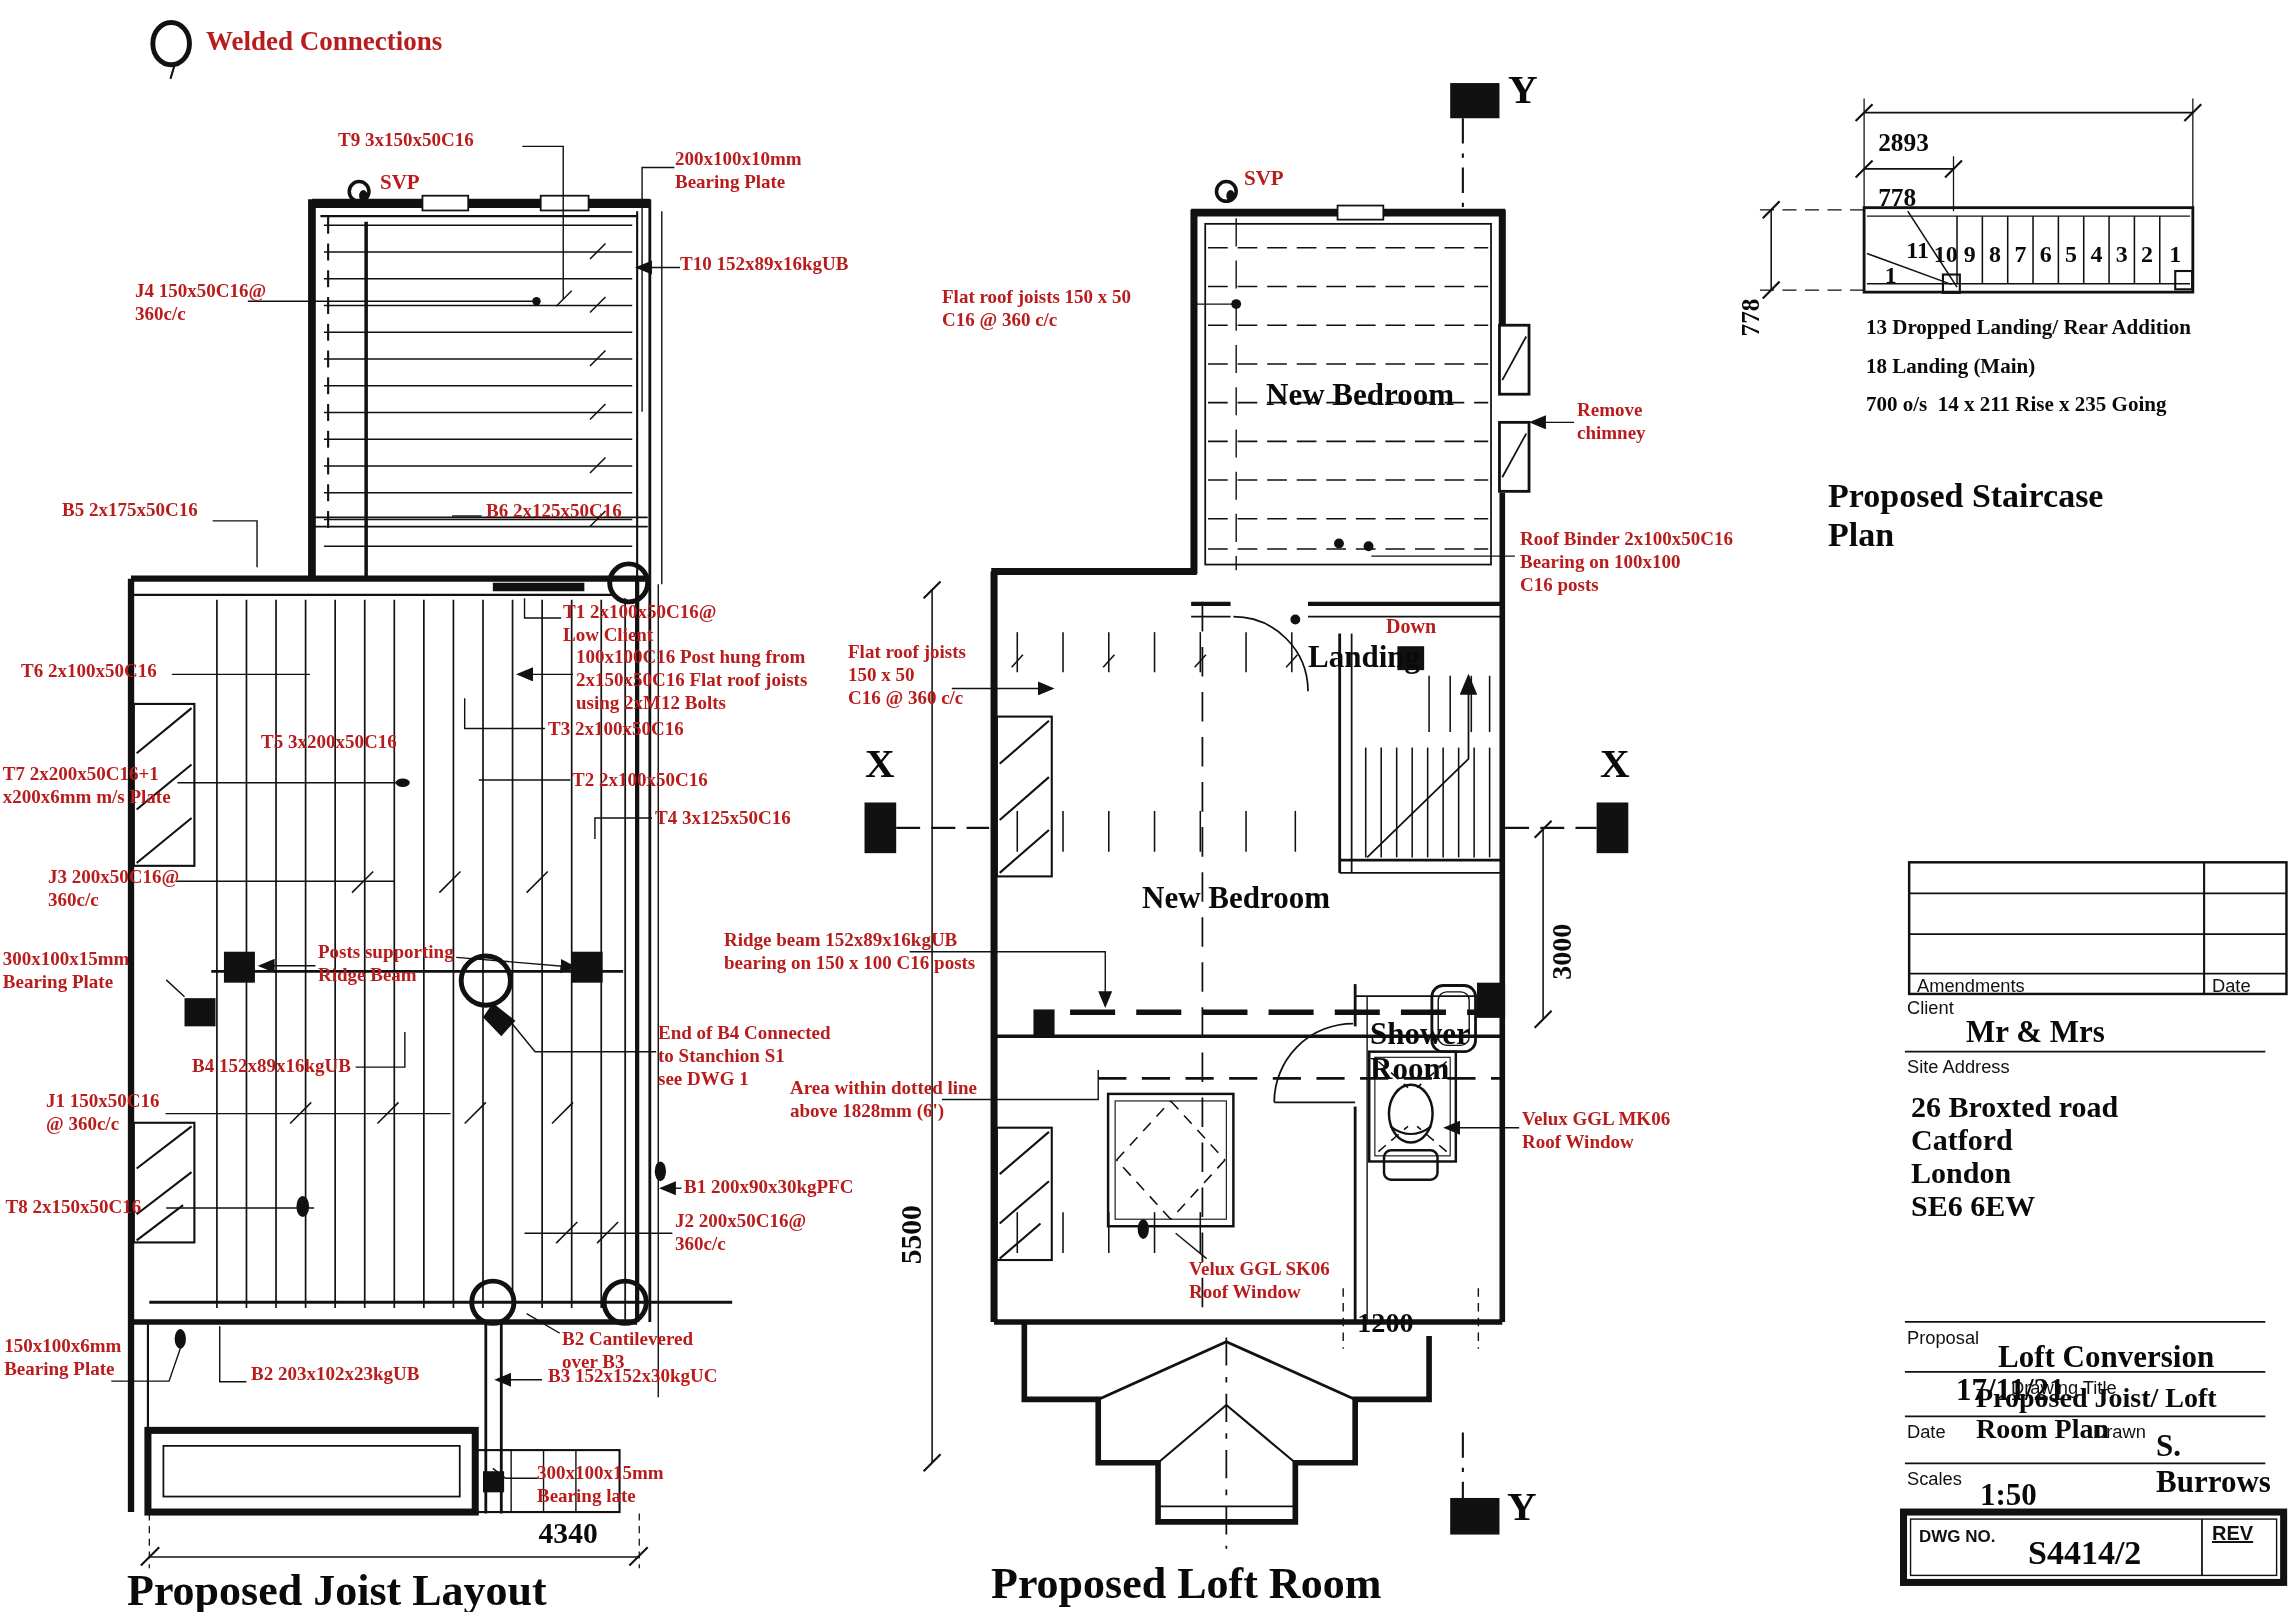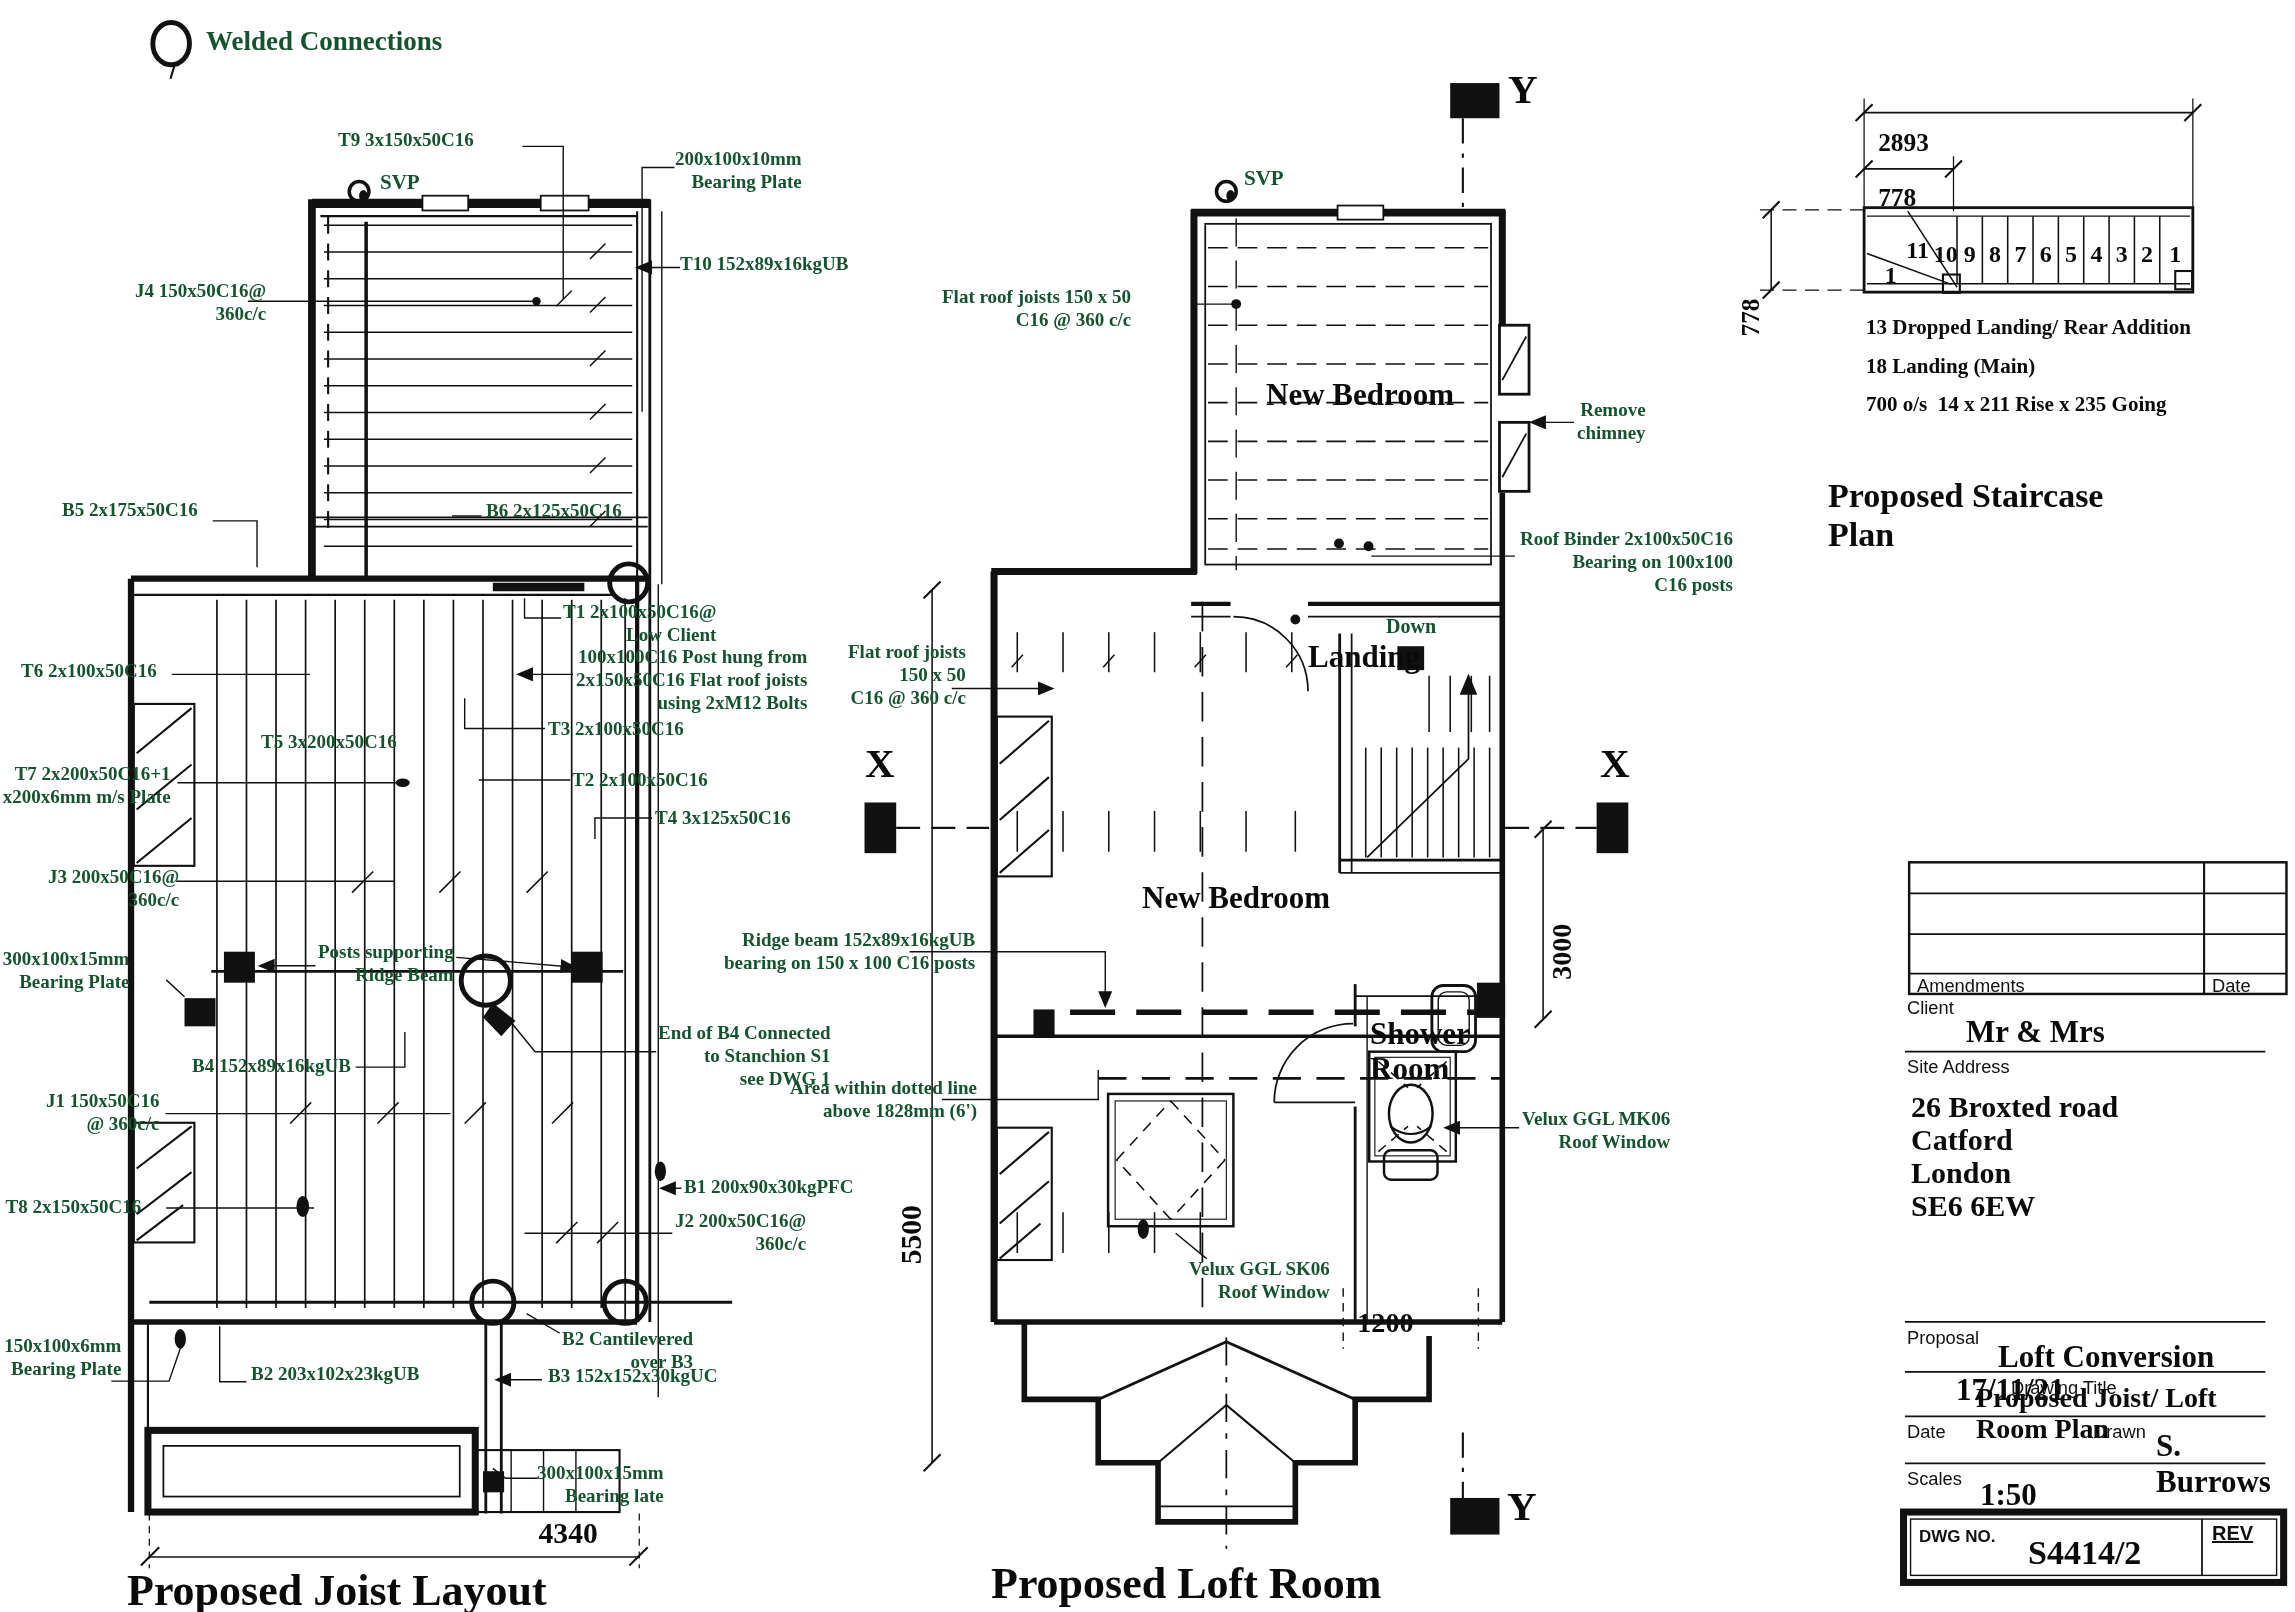--- a/index.html
+++ b/index.html
@@ -1,19 +1,19 @@
 <!DOCTYPE html>
 <html style="font-size:11.3px"><head>
 <meta charset="utf-8">
 <style>
   html,body{margin:0;padding:0;background:#e8e8e4;}
   #sheet{position:relative;width:2295px;height:1612px;background:#ffffff;overflow:hidden;
          font-family:"Liberation Serif", serif;color:#0a0a0a;}
   #linework{position:absolute;left:0;top:0;}
-  .lbl{position:absolute;font-weight:bold;font-size:19px;line-height:1.2;white-space:pre-line;color:#14532d;text-align:right;}
+  .lbl{position:absolute;font-weight:bold;font-size:19px;line-height:1.2;white-space:pre-line;color:#b91c1c;}
   .sm{font-size:21px;}
   .room{position:absolute;font-weight:bold;font-size:31px;white-space:pre-line;}
   .marker{position:absolute;font-weight:bold;font-size:41px;}
   .dtitle{position:absolute;font-weight:bold;font-size:44px;white-space:pre-line;line-height:1.15;}
   .note{position:absolute;font-weight:bold;font-size:21px;white-space:pre;}
   .tb-s{position:absolute;font-family:"Liberation Sans", sans-serif;font-size:18.3px;color:#111;}
   .tb-v{position:absolute;font-weight:bold;font-size:31px;}
   .tb-v2{position:absolute;font-weight:bold;font-size:28px;white-space:pre-line;line-height:1.1;}
   .u{text-decoration:underline;font-weight:bold;}
 </style>

